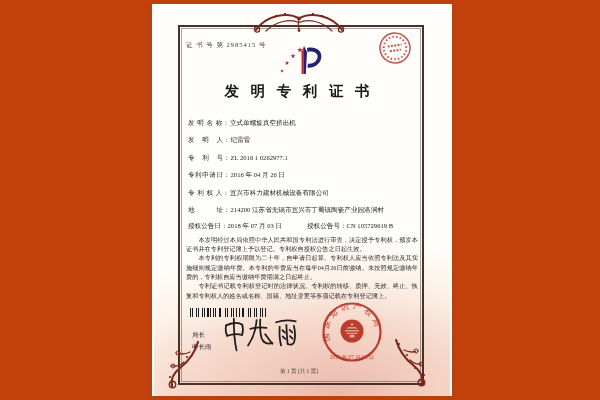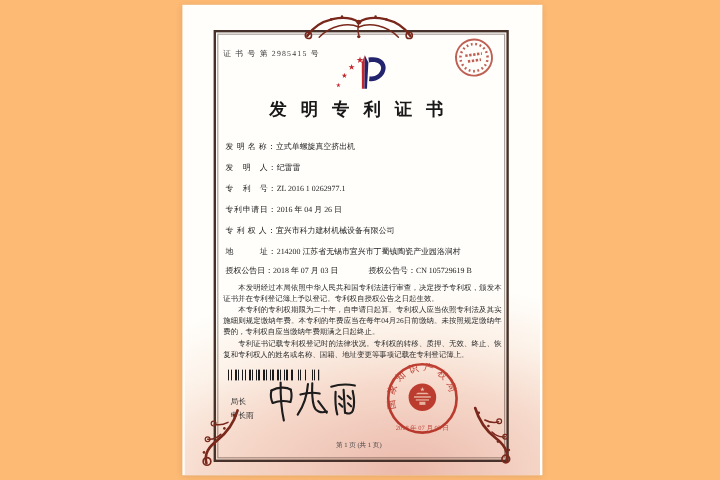--- a/index.html
+++ b/index.html
@@ -1,17 +1,17 @@
 <!DOCTYPE html>
 <html><head>
 <meta charset="utf-8">
 <style>
   html,body{margin:0;padding:0;}
   .stage{
-    position:relative;width:600px;height:400px;background:#fdba74;overflow:hidden;
+    position:relative;width:600px;height:400px;background:#c2410c;overflow:hidden;
     font-family:"Liberation Serif", serif;color:#222;
   }
   .paper{
     position:absolute;left:152px;top:4px;width:300px;height:392px;
     background:#fffefb;box-shadow:0 1px 5px rgba(90,70,60,.18);
   }
   
   .pink-wash{
     position:absolute;left:2px;right:2px;top:225px;bottom:0;
     background:

